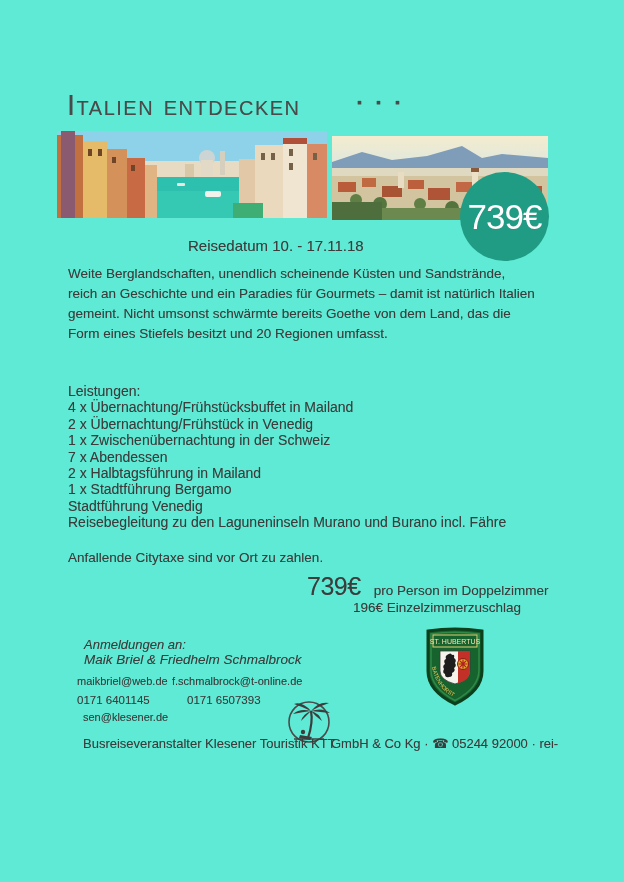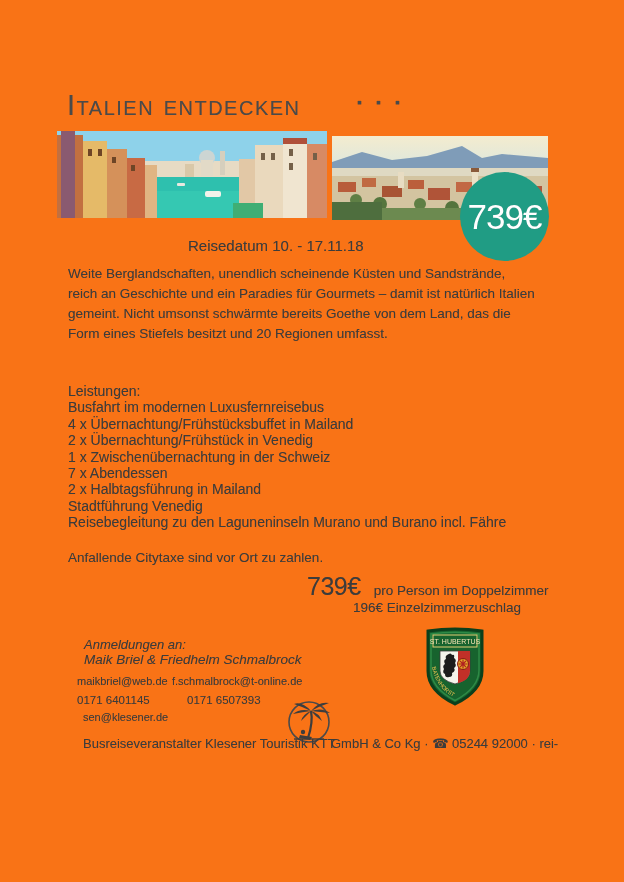--- a/index.html
+++ b/index.html
@@ -1,20 +1,20 @@
 <!DOCTYPE html>
 <html><head>
 <meta charset="utf-8">
 <style>
   html,body{margin:0;padding:0;background:#e9e9e9;}
   .page{
     position:relative;
     width:624px;height:882px;
     margin:0 auto;
-    background:#f97316;
+    background:#5eead4;
     font-family:"Liberation Sans","DejaVu Sans",sans-serif;
     color:#3f3f3f;
     overflow:hidden;
   }
   .abs{position:absolute;}
   
   .title{
     left:67px;top:89px;
     font-size:29px;
     font-variant:small-caps;
@@ -161,26 +161,26 @@
   <div class="abs price-badge" id="price-badge" style="background: rgb(32, 156, 132);">739€</div>
 
   <div class="abs date-line">Reisedatum 10. - 17.11.18</div>
   <div class="abs intro">Weite Berglandschaften, unendlich scheinende Küsten und Sandstrände,
 reich an Geschichte und ein Paradies für Gourmets – damit ist natürlich Italien
 gemeint. Nicht umsonst schwärmte bereits Goethe von dem Land, das die
 Form eines Stiefels besitzt und 20 Regionen umfasst.</div>
 
   <div class="abs leistungen">
     <div>Leistungen:</div>
-    <div>Busfahrt im modernen Luxusfernreisebus</div>
     <div>4 x Übernachtung/Frühstücksbuffet in Mailand</div>
     <div>2 x Übernachtung/Frühstück in Venedig</div>
     <div>1 x Zwischenübernachtung in der Schweiz</div>
     <div>7 x Abendessen</div>
     <div>2 x Halbtagsführung in Mailand</div>
+    <div>1 x Stadtführung Bergamo</div>
     <div>Stadtführung Venedig</div>
     <div>Reisebegleitung zu den Laguneninseln Murano und Burano incl. Fähre</div>
   </div>
 
   <div class="abs citytax">Anfallende Citytaxe sind vor Ort zu zahlen.</div>
 
   <div class="abs pricing-line">
     <span class="pricing-big">739€</span>
     <span class="pricing-suffix">pro Person im Doppelzimmer</span>
   </div>

